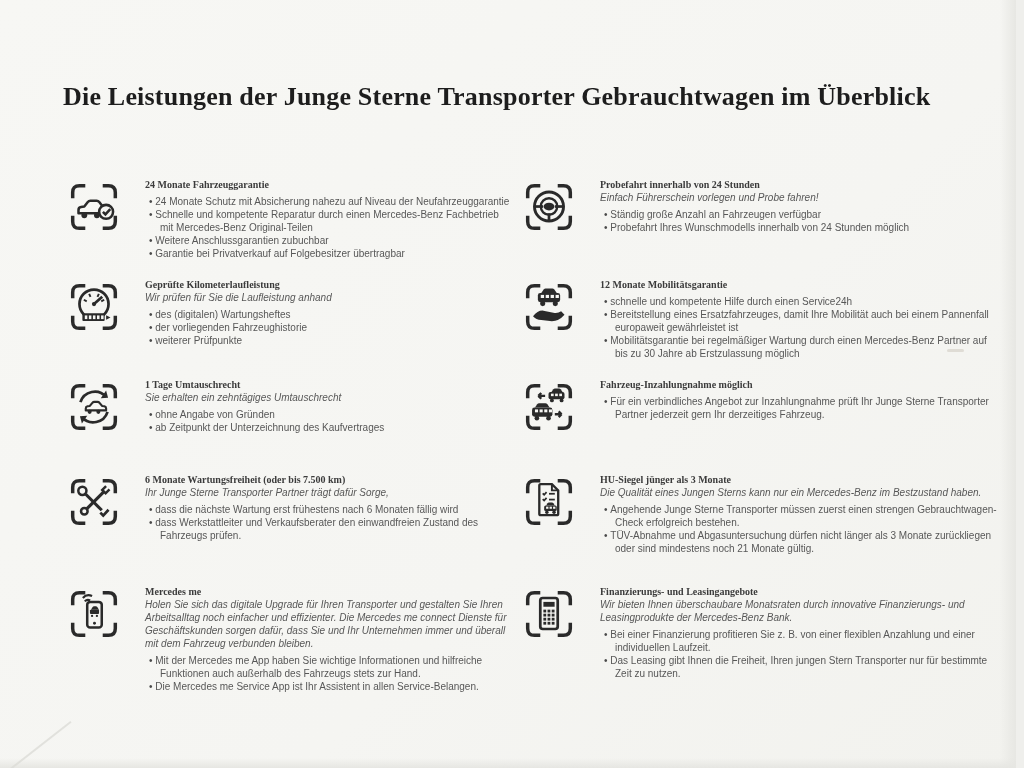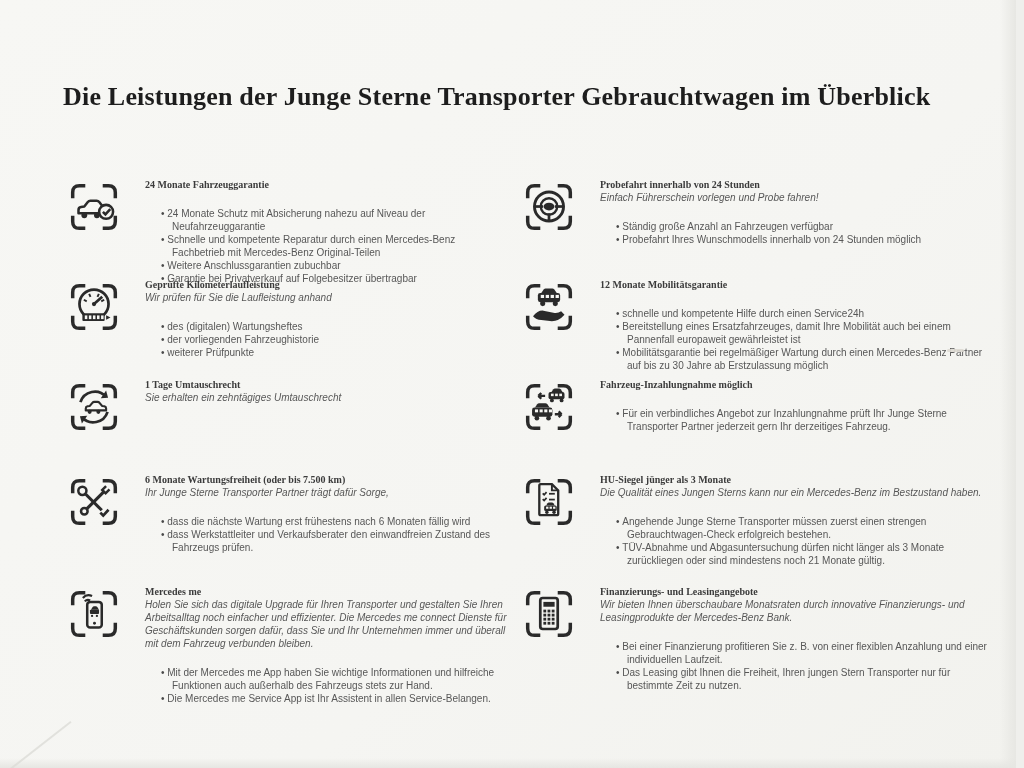--- a/index.html
+++ b/index.html
@@ -41,21 +41,21 @@
   .item-text { margin-left: 20px; padding-top: 2px; flex: 1; }
   .item-heading {
     font-size: 10px; font-weight: 700;
     color: #3b3b3b;
     line-height: 13px;
     font-family: Liberation Serif, serif;
   }
   .item-intro {
     font-size: 10px; color: #575757; line-height: 13px; font-style: italic;
   }
-  .bullets { margin: 16px; padding: 0; list-style: none; }
+  .bullets { margin: 4px; padding: 0; list-style: none; }
   .bullets li {
     font-size: 10px; color: #575757; line-height: 13px;
     padding-left: 11px; text-indent: -11px;
   }
   .bullets li::before { content: "\2022\00a0"; color: #4a4a4a; }
   
   .edge-right {
     position: absolute; right: 0; top: 0; width: 16px; height: 100%;
     background: linear-gradient(to left, #e7e7e3, rgba(231,231,227,0));
   }
@@ -155,20 +155,24 @@
               <path d="M46 37 A15.5 15.5 0 0 1 19.5 42.5" fill="none" stroke="#2a2a2a" stroke-width="2.8"></path>
               <path d="M19.5 49 l-2 -7.5 7.5 -0.5 z" fill="#2a2a2a"></path>
               <path d="M23.5 35.5 v-2 q0-1.8 1.8-2.2 l2.4-0.4 2.6-3.2 q0.8-1 2-1 h3.4 q1.2 0 2 1 l2.6 3.2 2.4 0.4 q1.8 0.4 1.8 2.2 v2 z" fill="none" stroke="#2a2a2a" stroke-width="2.2" stroke-linejoin="round"></path>
               <circle cx="27.5" cy="37" r="2.1" fill="#2a2a2a"></circle>
               <circle cx="36.5" cy="37" r="2.1" fill="#2a2a2a"></circle>
             </svg>
           </div>
           <div class="item-text">
             <div class="item-heading">1 Tage Umtauschrecht</div>
             <div class="item-intro">Sie erhalten ein zehntägiges Umtauschrecht</div>
+            <ul class="bullets">
+              <li>ohne Angabe von Gründen</li>
+              <li>ab Zeitpunkt der Unterzeichnung des Kaufvertrages</li>
+            </ul>
           </div>
         </div><div class="item">
           <div class="icon-frame">
             <svg viewBox="0 0 64 64" xmlns="http://www.w3.org/2000/svg">
               <g fill="none" stroke="#2a2a2a" stroke-width="3.6">
                 <path d="M10 23 V17 Q10 10 17 10 H23"></path>
                 <path d="M41 10 H47 Q54 10 54 17 V23"></path>
                 <path d="M54 41 V47 Q54 54 47 54 H41"></path>
                 <path d="M23 54 H17 Q10 54 10 47 V41"></path>
               </g>

